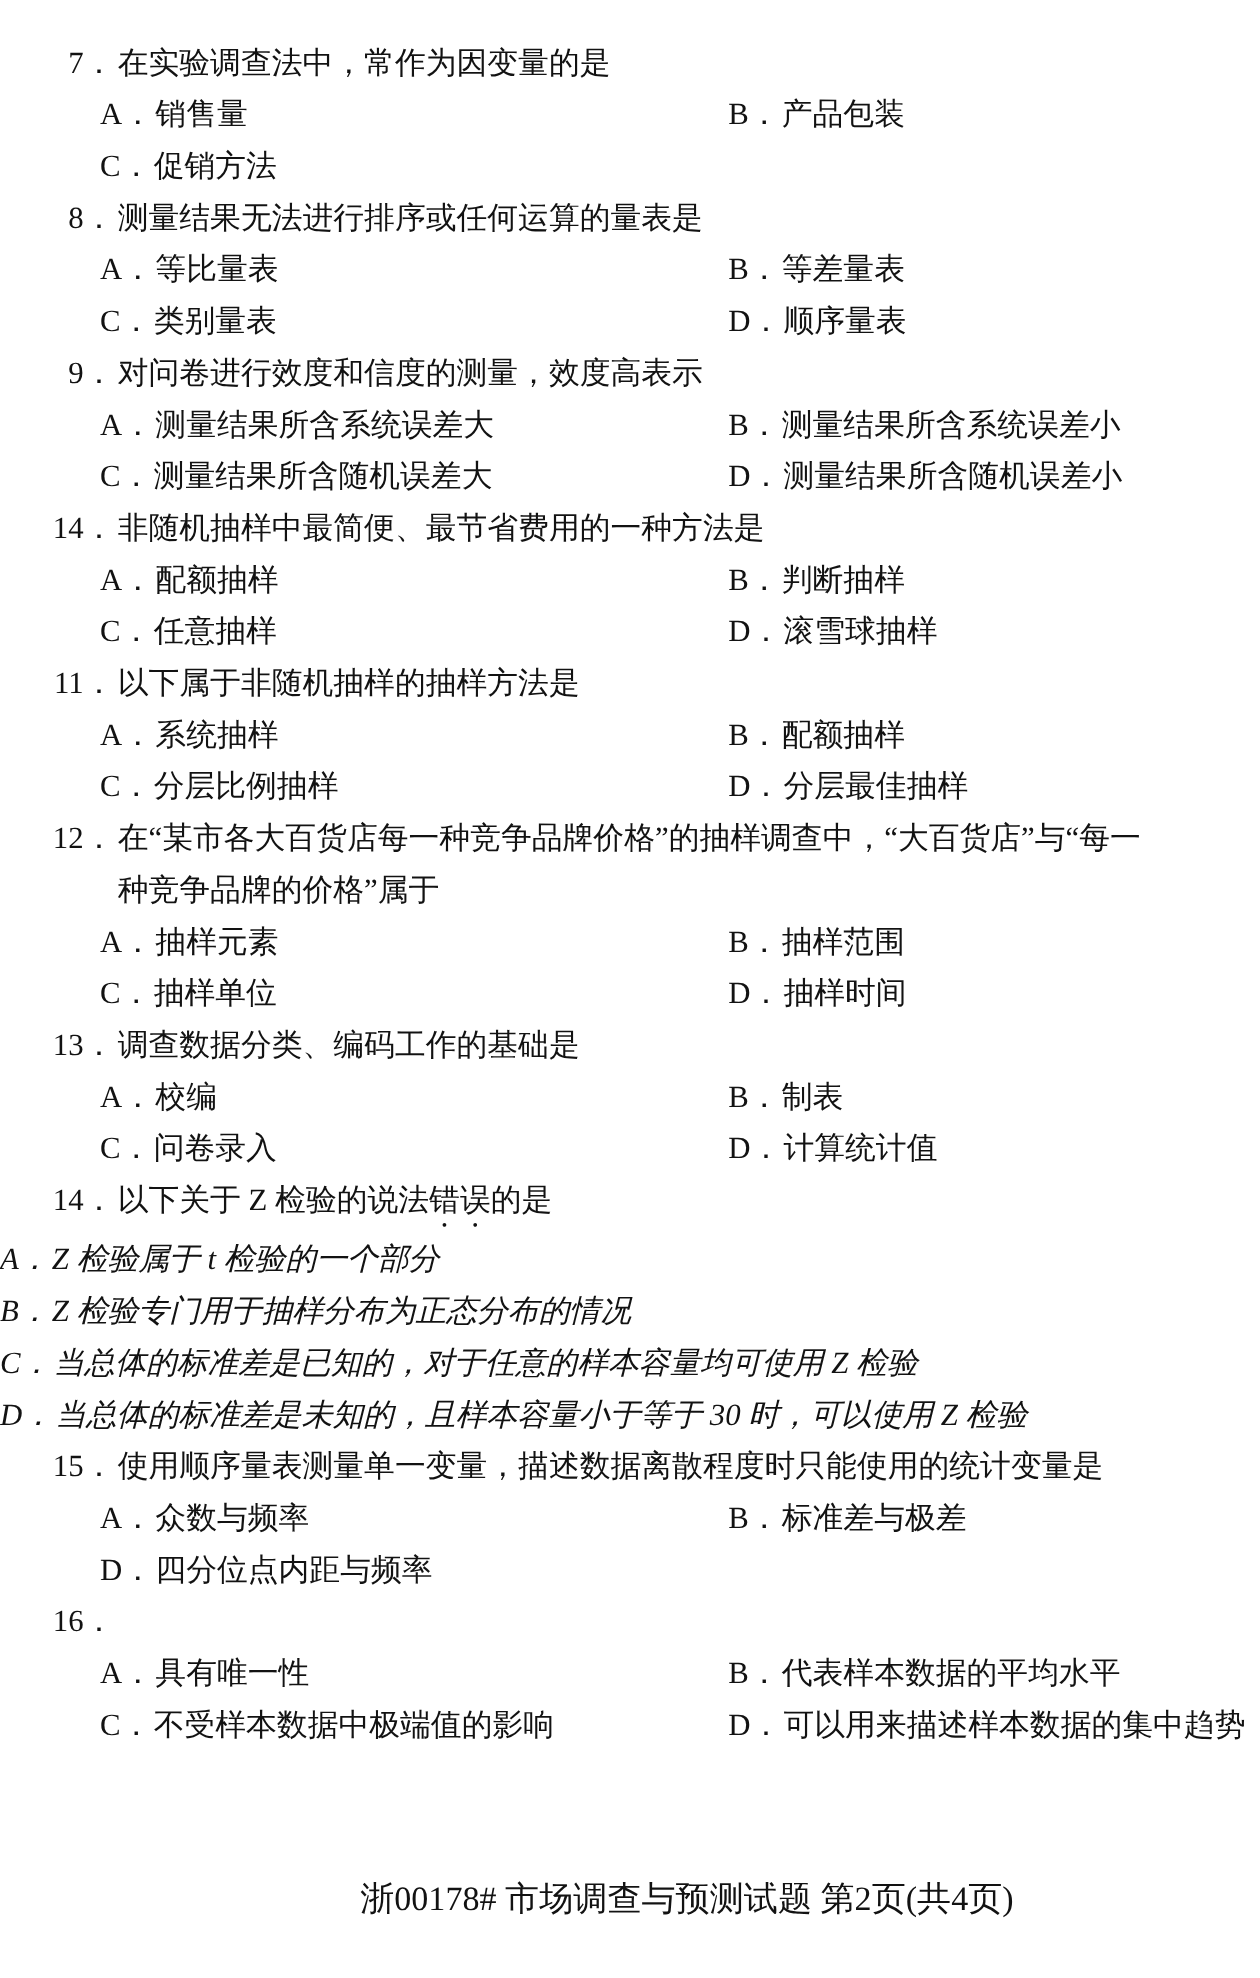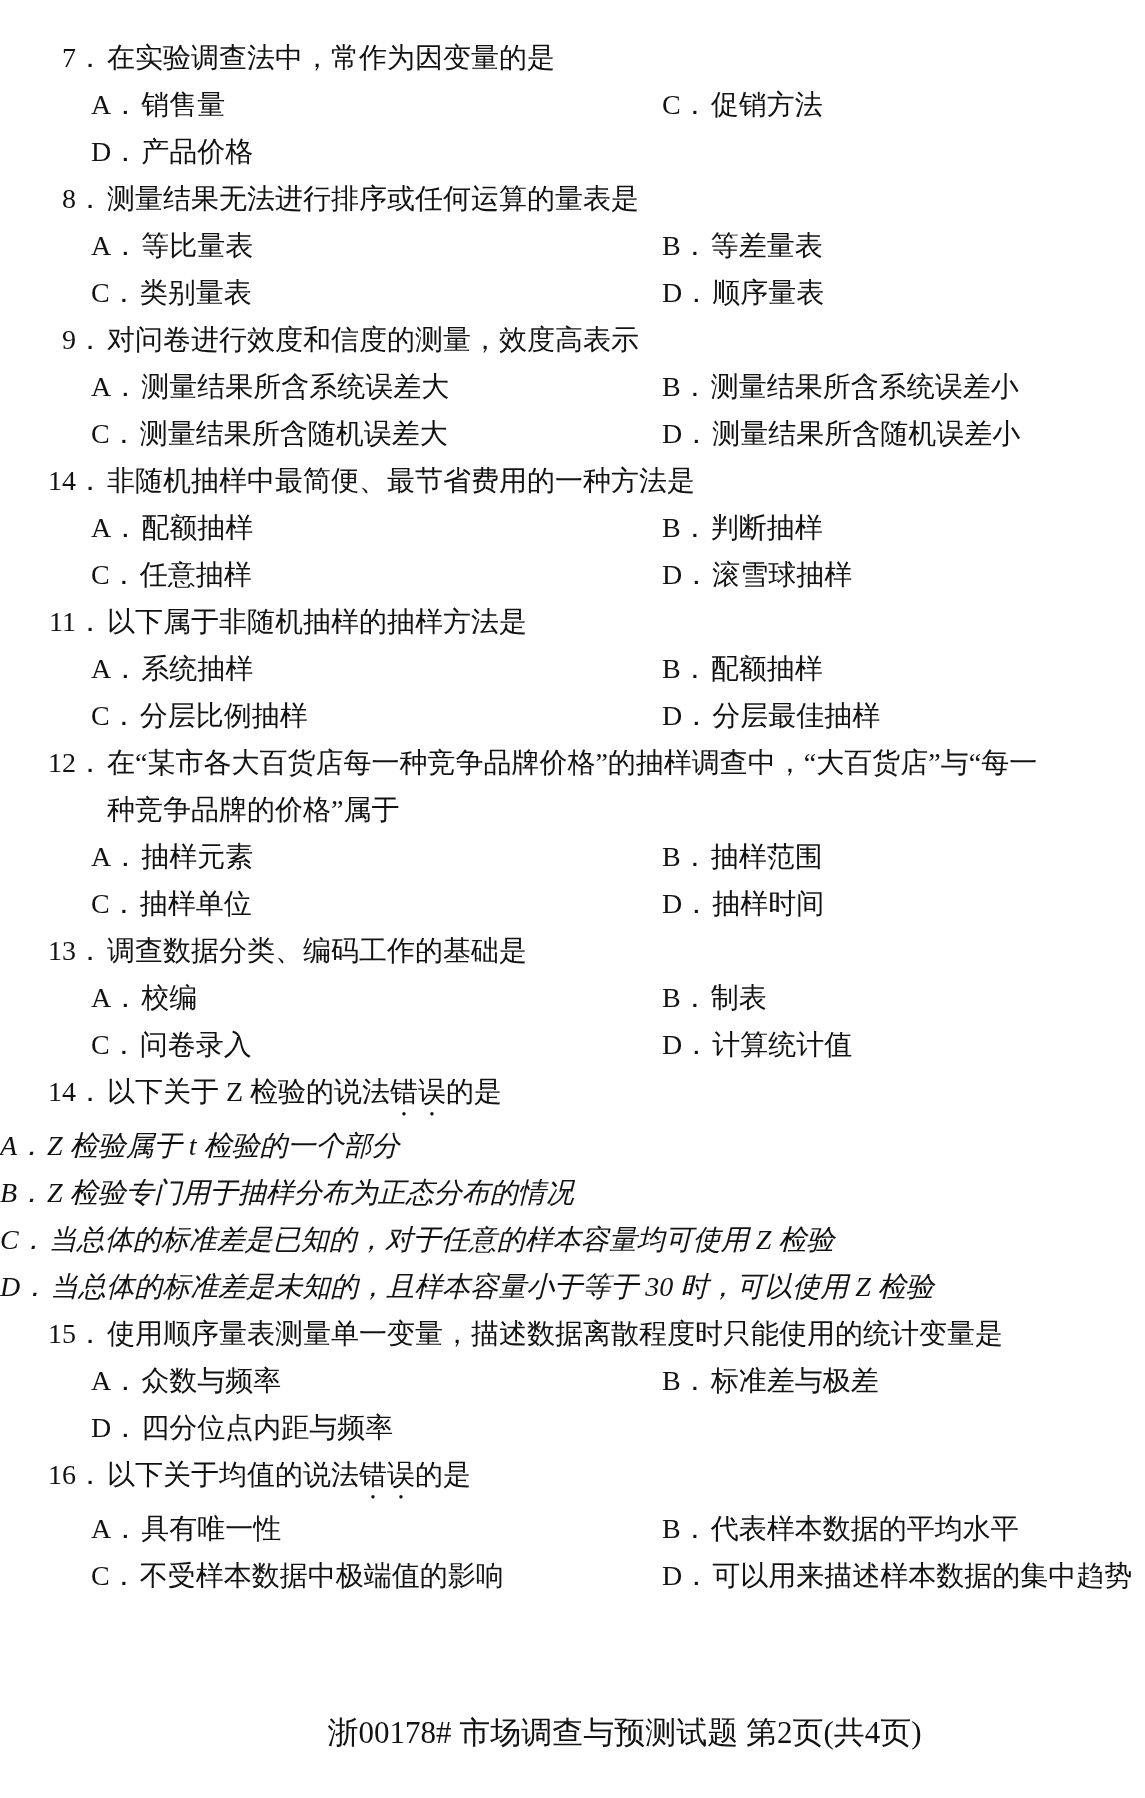--- a/index.html
+++ b/index.html
@@ -80,22 +80,22 @@
 
 <div class="page">
   <main class="questions" id="questions">
       <section class="question">
         <div class="line stem-line">
           <span class="qnum">7．</span>
           <span class="stem"><span class="seg">在实验调查法中，常作为因变量的是</span></span>
         </div>
         <div class="options two-col">
           <div class="line option"><span class="olabel">A．</span><span class="otext">销售量</span></div>
+          <div class="line option"><span class="olabel">B．</span><span class="otext">产品包装</span></div>
           <div class="line option"><span class="olabel">C．</span><span class="otext">促销方法</span></div>
-          <div class="line option"><span class="olabel">D．</span><span class="otext">产品价格</span></div>
         </div>
       </section>
       <section class="question">
         <div class="line stem-line">
           <span class="qnum">8．</span>
           <span class="stem"><span class="seg">测量结果无法进行排序或任何运算的量表是</span></span>
         </div>
         <div class="options two-col">
           <div class="line option"><span class="olabel">A．</span><span class="otext">等比量表</span></div>
           <div class="line option"><span class="olabel">B．</span><span class="otext">等差量表</span></div>
@@ -186,21 +186,20 @@
         </div>
         <div class="options two-col">
           <div class="line option"><span class="olabel">A．</span><span class="otext">众数与频率</span></div>
           <div class="line option"><span class="olabel">B．</span><span class="otext">标准差与极差</span></div>
           <div class="line option"><span class="olabel">D．</span><span class="otext">四分位点内距与频率</span></div>
         </div>
       </section>
       <section class="question">
         <div class="line stem-line">
           <span class="qnum">16．</span>
-          <span class="stem"><span class="seg">以下关于均值的说法</span><span class="seg emph">错误</span><span class="seg">的是</span></span>
         </div>
         <div class="options two-col">
           <div class="line option"><span class="olabel">A．</span><span class="otext">具有唯一性</span></div>
           <div class="line option"><span class="olabel">B．</span><span class="otext">代表样本数据的平均水平</span></div>
           <div class="line option"><span class="olabel">C．</span><span class="otext">不受样本数据中极端值的影响</span></div>
           <div class="line option"><span class="olabel">D．</span><span class="otext">可以用来描述样本数据的集中趋势</span></div>
         </div>
       </section>
     </main>
   <footer class="footer">

